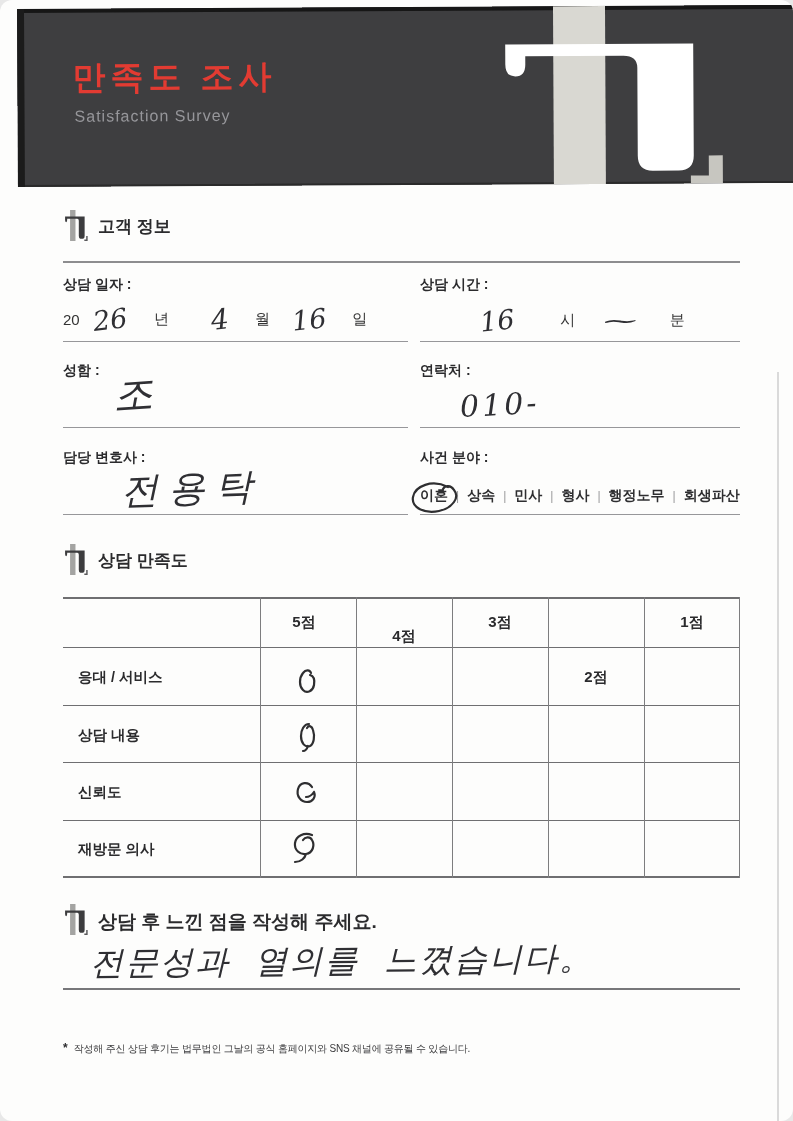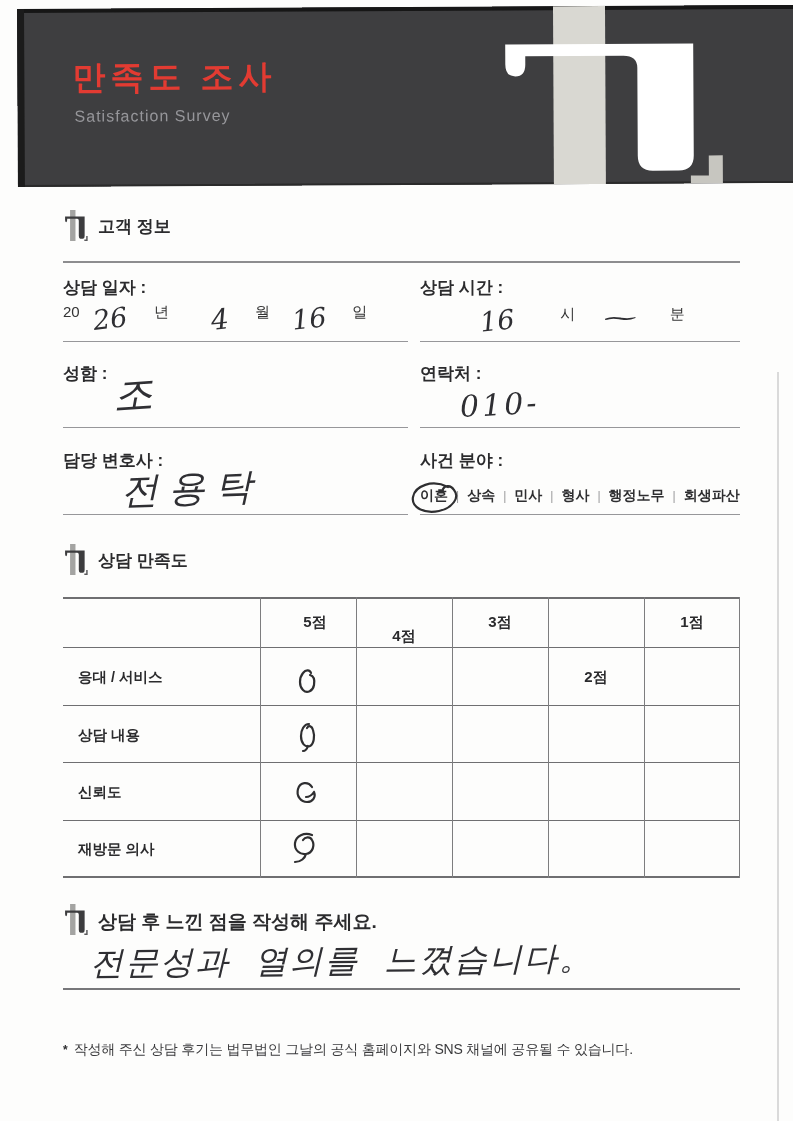--- a/index.html
+++ b/index.html
@@ -1,20 +1,20 @@
 <!DOCTYPE html>
 <html><head>
 <meta charset="utf-8">
 <style>
   * { margin:0; padding:0; box-sizing:border-box; }
   html,body { background:#e8e8e8; }
   .page {
     position:relative; width:793px; height:1121px; margin:0 auto;
     background:#fdfdfc; overflow:hidden;
-    font-family:"Liberation Sans", sans-serif; color:#2d2d2f;
+    font-family:"Liberation Sans", sans-serif; color:#2d2d2f;border-radius:12px;
   }
   
   .banner {
     position:absolute; left:17px; top:9px; width:776px; height:178px;
     background:#3e3e40;
     box-shadow: inset 7px 0 0 #1b1b1b, inset 0 4px 0 #161616, inset 0 -2px 0 #2a2a2a;
     transform:rotate(-0.3deg); transform-origin:left top;
   }
   .banner-title {
     position:absolute; left:55px; top:47px;
@@ -24,22 +24,22 @@
     position:absolute; left:57px; top:99px;
     font-size:16px; letter-spacing:1px; color:#96969a;
   }
   .banner-logo { position:absolute; right:58px; top:0; width:250px; height:178px; }
   
   .sec-icon { position:absolute; width:26px; height:31px; }
   .sec-title { position:absolute; font-weight:bold; color:#2b2b2d; }
   .rule { position:absolute; background:#8d8d8f; }
   
   .cell { position:absolute; border-bottom:1.5px solid #97979a; }
-  .cell .label { position:absolute; left:0; top:4px; font-size:17px; font-weight:bold; color:#2b2b2d; }
-  .valrow { position:absolute; left:0; right:0; bottom:5px; display:flex; align-items:flex-start; }
+  .cell .label { position:absolute; left:0; top:4px; font-size:14px; font-weight:bold; color:#2b2b2d; }
+  .valrow { position:absolute; left:0; right:0; bottom:5px; display:flex; align-items:center; }
   .print { font-size:15px; color:#333; }
   .hw {
     font-family:"DejaVu Serif", serif; font-style:italic; color:#2f2f33;
   }
   .opts { position:absolute; left:0; bottom:9px; display:flex; align-items:center; white-space:nowrap; }
   .opt { font-size:14px; font-weight:bold; color:#2e2e30; }
   .opt-sep { font-size:12px; color:#9a9a9c; margin:0 8px; font-weight:normal; }
   .circled { position:relative; }
   .circle-svg { position:absolute; left:-10px; top:-7px; width:52px; height:36px; overflow:visible; }
   
@@ -53,21 +53,21 @@
   
   .feedback-hw {
     position:absolute; left:90px; top:938px; width:640px;
     font-family:"DejaVu Serif", serif; font-style:italic;
     font-size:33px; letter-spacing:2px; word-spacing:12px; color:#2f2f33;
     transform:rotate(-0.6deg);
   }
   
   .footer { position:absolute; left:63px; top:1041px; display:flex; align-items:baseline; }
   .footer .mark-star { font-size:12px; font-weight:bold; margin-right:6px; }
-  .footer .note { font-size:14px; color:#3a3a3c; letter-spacing:-0.2px; }
+  .footer .note { font-size:10px; color:#3a3a3c; letter-spacing:-0.2px; }
   .scan-line { position:absolute; left:777px; top:372px; width:2px; height:749px; background:rgba(130,130,130,0.28); }
 </style>
 </head>
 <body>
 
 <div class="page">
 
   <div class="banner">
     <div class="banner-title">만족도 조사</div>
     <div class="banner-subtitle">Satisfaction Survey</div>
@@ -168,21 +168,21 @@
     <div class="hline" style="top:223px; height:1px;"></div>
     <div class="hline" style="top:279px; height:2px;"></div>
 
     <div class="vline" style="left:197px;"></div>
     <div class="vline" style="left:293px;"></div>
     <div class="vline" style="left:389px;"></div>
     <div class="vline" style="left:485px;"></div>
     <div class="vline" style="left:581px;"></div>
     <div class="vline" style="left:676px;"></div>
 
-    <div class="th" style="left:204px; top:16px;">5점</div>
+    <div class="th" style="left:193px; top:16px;">5점</div>
     <div class="th" style="left:293px; top:30px;">4점</div>
     <div class="th" style="left:389px; top:16px;">3점</div>
     <div class="th" style="left:485px; top:32px;margin-top:39px;">2점</div>
     <div class="th" style="left:581px; top:16px;">1점</div>
 
     <div class="rowlab" style="top:71px;">응대 / 서비스</div>
     <div class="rowlab" style="top:129px;">상담 내용</div>
     <div class="rowlab" style="top:186px;">신뢰도</div>
     <div class="rowlab" style="top:243px;">재방문 의사</div>
 

